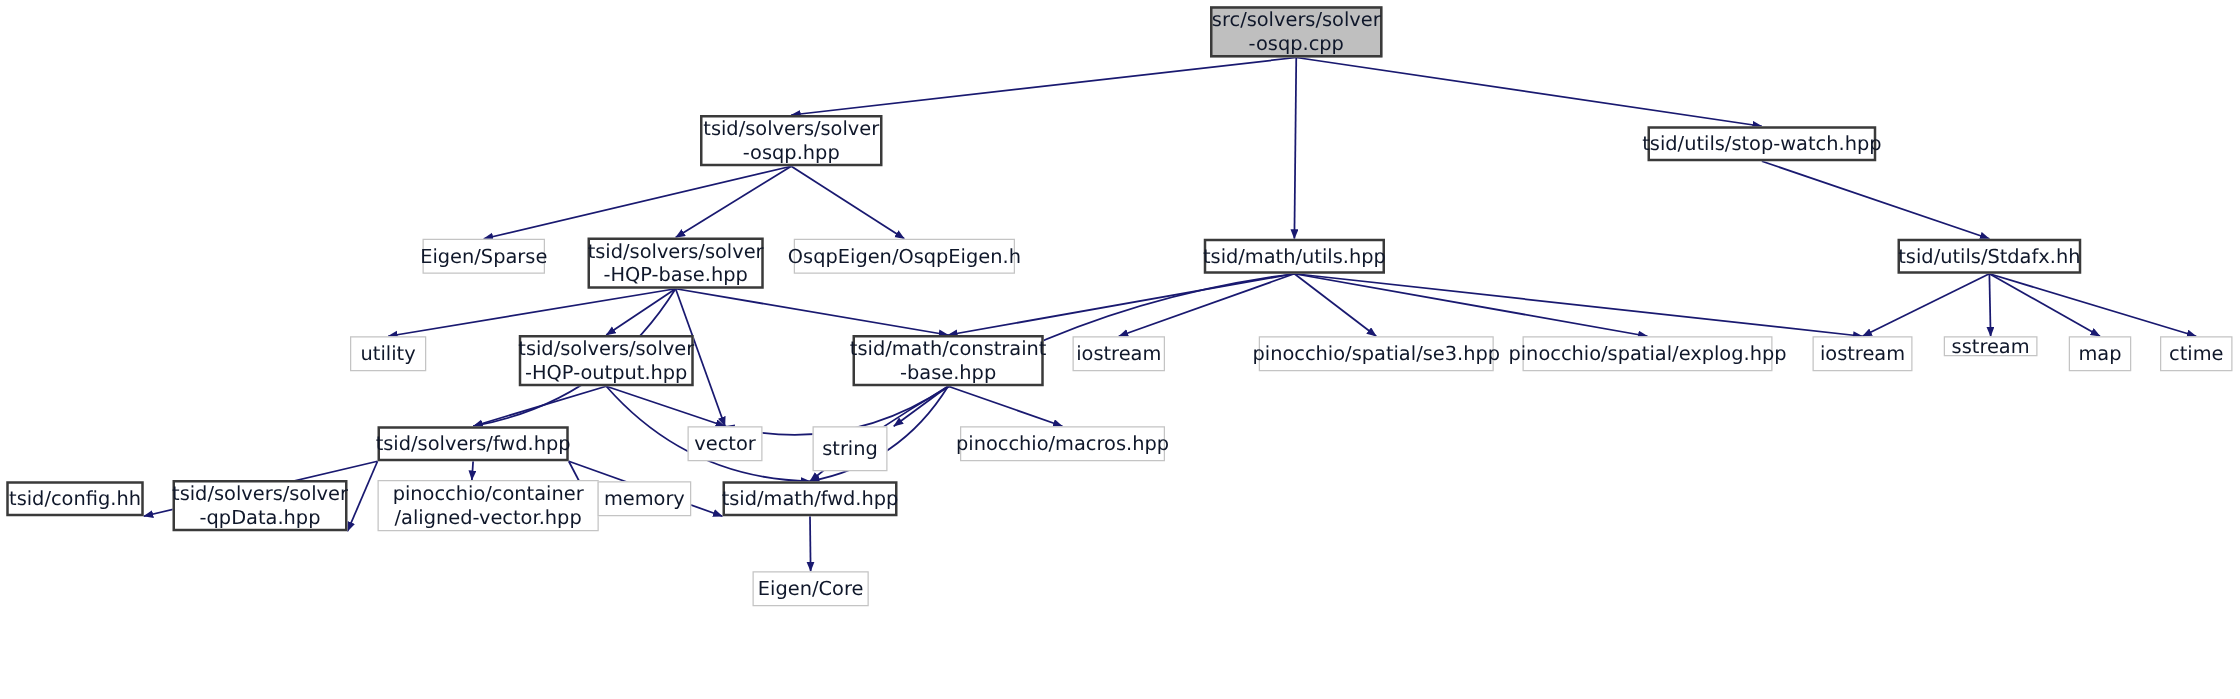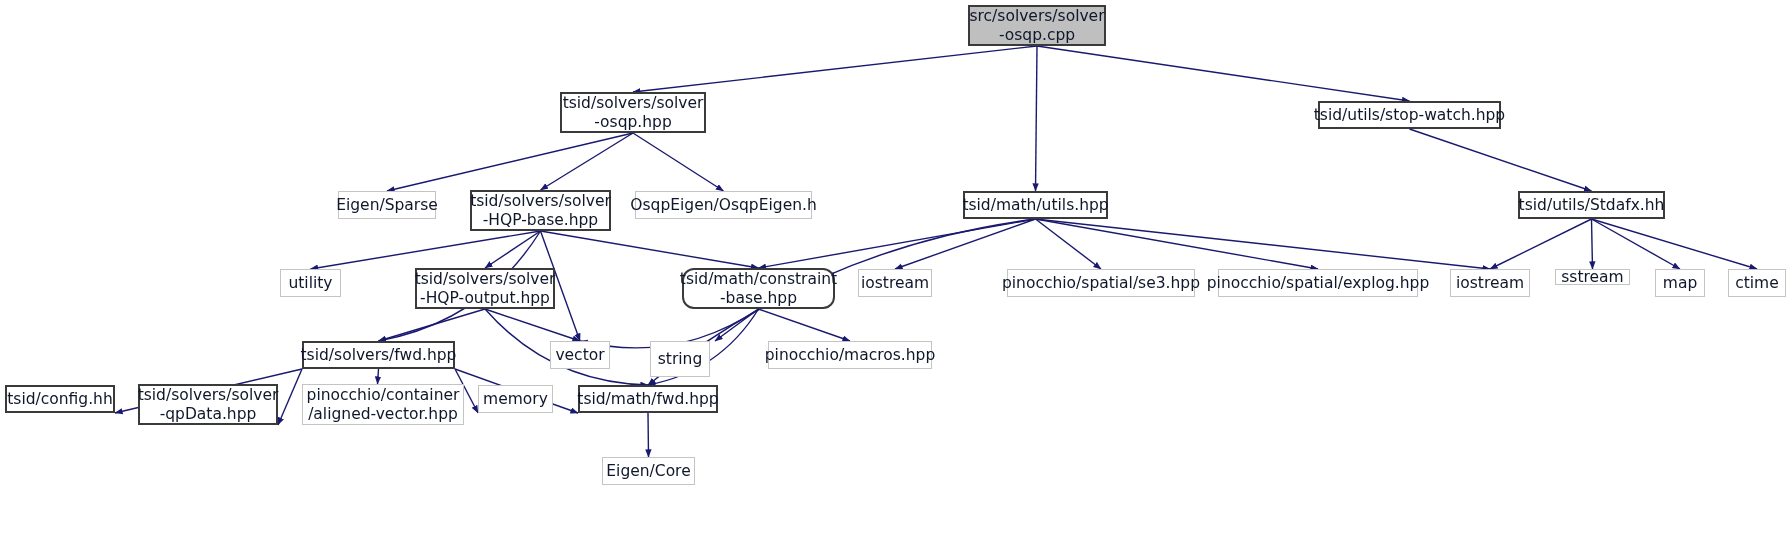--- a/index.html
+++ b/index.html
@@ -83,34 +83,34 @@
     <div class="node strong" style="left: 1318px; top: 101px; width: 183px; height: 28px;"><span>tsid/utils/stop-watch.hpp</span></div>
     <div class="node weak" style="left: 338px; top: 191px; width: 98px; height: 28px;"><span>Eigen/Sparse</span></div>
     <div class="node strong" style="left: 470px; top: 190px; width: 141px; height: 41px;"><span>tsid/solvers/solver
 -HQP-base.hpp</span></div>
     <div class="node weak" style="left: 635px; top: 191px; width: 177px; height: 28px;"><span>OsqpEigen/OsqpEigen.h</span></div>
     <div class="node strong" style="left: 963px; top: 191px; width: 145px; height: 28px;"><span>tsid/math/utils.hpp</span></div>
     <div class="node strong" style="left: 1518px; top: 191px; width: 147px; height: 28px;"><span>tsid/utils/Stdafx.hh</span></div>
     <div class="node weak" style="left: 280px; top: 269px; width: 61px; height: 28px;"><span>utility</span></div>
     <div class="node strong" style="left: 415px; top: 268px; width: 140px; height: 41px;"><span>tsid/solvers/solver
 -HQP-output.hpp</span></div>
-    <div class="node strong" style="left: 682px; top: 268px; width: 153px; height: 41px; border-radius: 12px;"><span>tsid/math/constraint
+    <div class="node strong" style="left: 682px; top: 268px; width: 153px; height: 41px;"><span>tsid/math/constraint
 -base.hpp</span></div>
     <div class="node weak" style="left: 858px; top: 269px; width: 74px; height: 28px;"><span>iostream</span></div>
     <div class="node weak" style="left: 1007px; top: 269px; width: 188px; height: 28px;"><span>pinocchio/spatial/se3.hpp</span></div>
     <div class="node weak" style="left: 1218px; top: 269px; width: 200px; height: 28px; justify-content: center;"><span>pinocchio/spatial/explog.hpp</span></div>
     <div class="node weak" style="left: 1450px; top: 269px; width: 80px; height: 28px;"><span>iostream</span></div>
     <div class="node weak" style="left: 1555px; top: 269px; width: 75px; height: 16px;"><span>sstream</span></div>
     <div class="node weak" style="left: 1655px; top: 269px; width: 50px; height: 28px;"><span>map</span></div>
     <div class="node weak" style="left: 1728px; top: 269px; width: 58px; height: 28px;"><span>ctime</span></div>
     <div class="node strong" style="left: 302px; top: 341px; width: 153px; height: 28px;"><span>tsid/solvers/fwd.hpp</span></div>
     <div class="node weak" style="left: 550px; top: 341px; width: 60px; height: 28px;"><span>vector</span></div>
     <div class="node weak" style="left: 650px; top: 341px; width: 60px; height: 36px;"><span>string</span></div>
     <div class="node weak" style="left: 768px; top: 341px; width: 164px; height: 28px;"><span>pinocchio/macros.hpp</span></div>
     <div class="node strong" style="left: 5px; top: 385px; width: 110px; height: 28px;"><span>tsid/config.hh</span></div>
     <div class="node strong" style="left: 138px; top: 384px; width: 140px; height: 41px;"><span>tsid/solvers/solver
 -qpData.hpp</span></div>
-    <div class="node weak" style="left: 302px; top: 384px; width: 162px; height: 41px;"><span>pinocchio/container
+    <div class="node weak" style="left: 302px; top: 384px; width: 177px; height: 41px;"><span>pinocchio/container
 /aligned-vector.hpp</span></div>
     <div class="node weak" style="left: 478px; top: 385px; width: 75px; height: 28px;"><span>memory</span></div>
     <div class="node strong" style="left: 578px; top: 385px; width: 140px; height: 28px;"><span>tsid/math/fwd.hpp</span></div>
     <div class="node weak" style="left: 602px; top: 457px; width: 93px; height: 28px;"><span>Eigen/Core</span></div>
   </div>
 
 </body></html>

